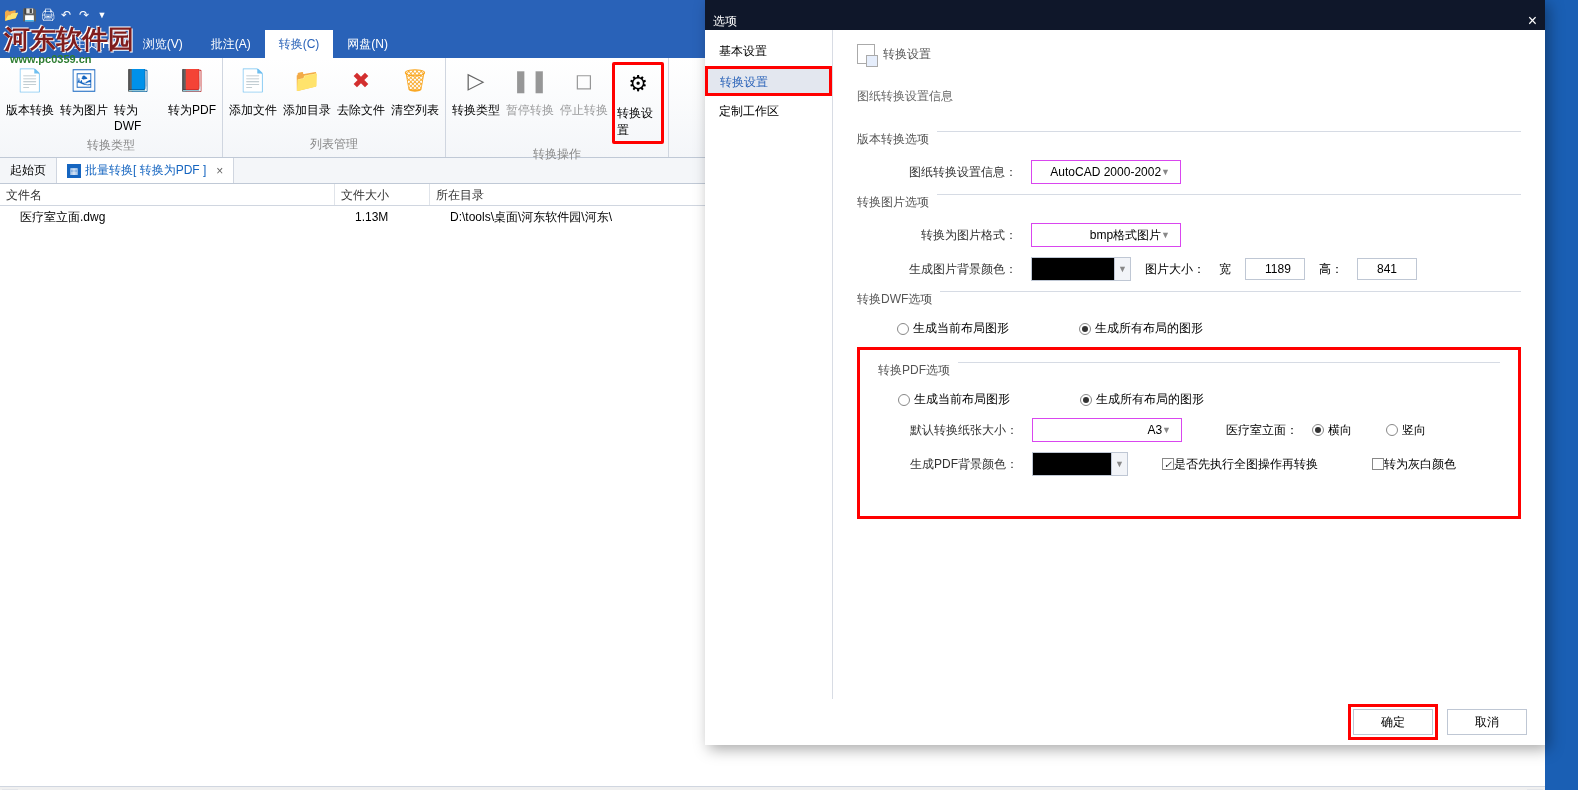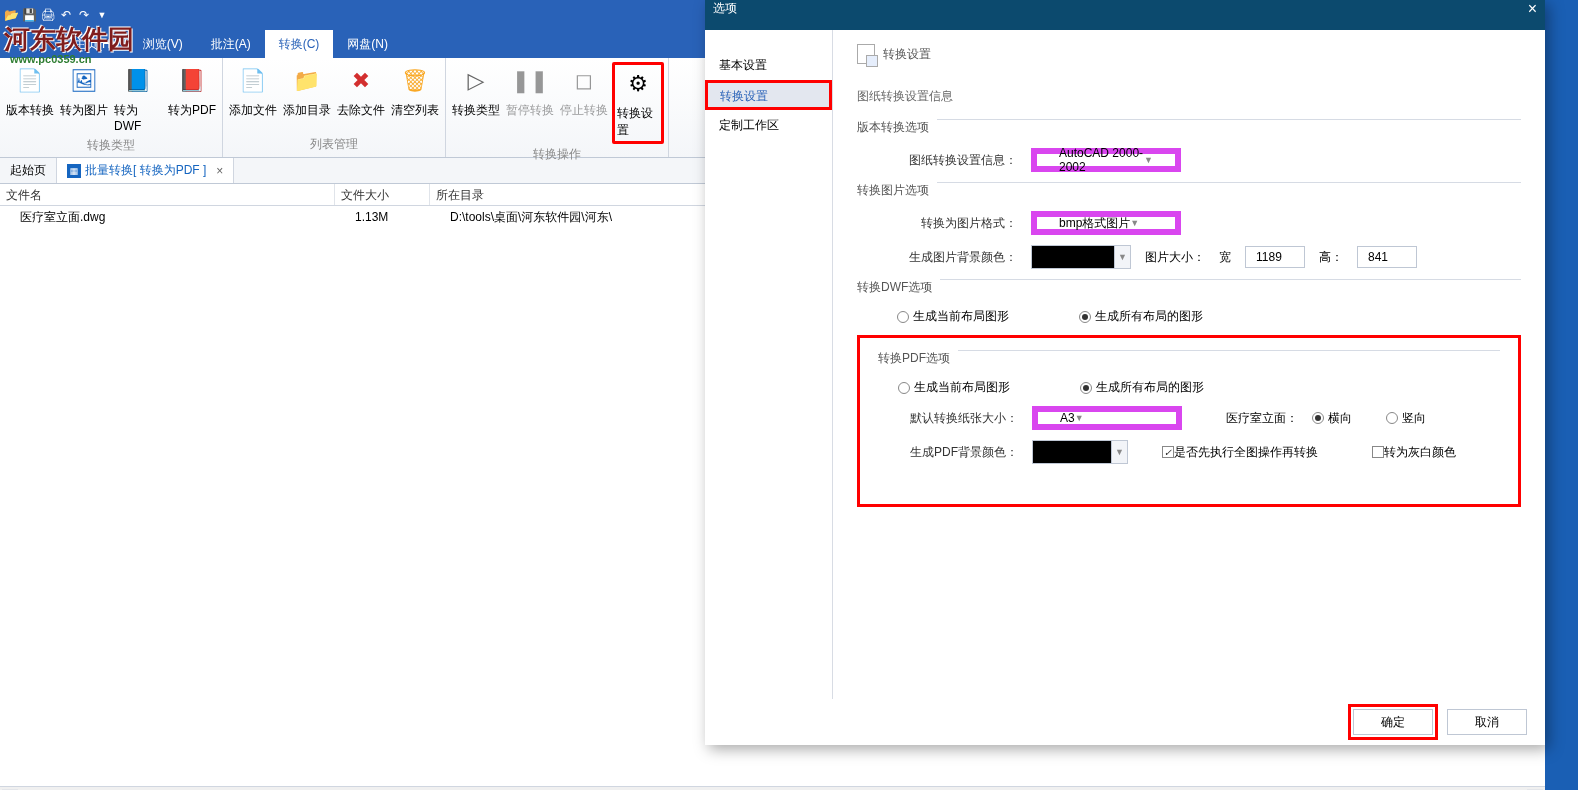--- a/index.html
+++ b/index.html
@@ -34,42 +34,42 @@
 .listrow{display:flex;align-items:center;height:22px}
 .listrow div{padding:0 20px}
 .col-fn{width:335px}
 .col-sz{width:95px}
 .col-dir{flex:1}
 .scrollbar-h{height:18px;background:#f0f0f0;border-top:1px solid #d0d6e0;display:flex;align-items:center;justify-content:space-between;padding:0 2px}
 .sb-btn{width:16px;height:14px;background:#e4e6ea;display:flex;align-items:center;justify-content:center;color:#666;font-size:9px}
 
 
 .dialog{position:absolute;left:705px;top:0;width:840px;height:745px;background:#fff;box-shadow:4px 4px 14px rgba(0,0,0,.35);z-index:100;display:flex;flex-direction:column}
-.dlg-title{height:30px;background:#0c4a6e;color:#fff;display:flex;align-items:flex-start;padding:0 8px}
+.dlg-title{height:30px;background:#0f172a;color:#fff;display:flex;align-items:flex-end;padding:0 8px}
 .dlg-x{margin-left:auto;font-size:16px;cursor:pointer}
 .dlg-body{flex:1;display:flex}
-.dlg-side{width:128px;border-right:1px solid #d8dce4;padding-top:20px}
+.dlg-side{width:128px;border-right:1px solid #d8dce4;padding-top:6px}
 .dlg-side-item{height:30px;line-height:30px;padding-left:14px;cursor:pointer}
 .dlg-side-item.sel{background:#e3e7ef;color:#2962b8;border:1px solid #b8c2d6}
 .dlg-side-item.sel.red-outline{outline:3px solid red;outline-offset:-3px}
 .dlg-content{flex:1;padding:14px 24px;position:relative;overflow:auto}
 .dlg-head{display:flex;align-items:center;gap:8px;margin-bottom:24px;color:#555}
 .dlg-head .hic{width:18px;height:20px;background:#fff;border:1px solid #aaa;position:relative}
 .dlg-head .hic::after{content:"";position:absolute;right:-4px;bottom:-4px;width:10px;height:10px;border:1px solid #aaa;background:#e6eefc}
-.sec-title{color:#666;margin:16px 0 14px 0;font-size:12px}
+.sec-title{color:#666;margin:16px 0 26px 0;font-size:12px}
 .divline{display:flex;align-items:flex-start;gap:8px;margin:10px 0 12px 0}
 .divline::after{content:"";flex:1;border-top:1px solid #d6dbe4}
 .divline span{color:#555}
 .frow{display:flex;align-items:center;margin:10px 0 10px 40px;gap:14px}
 .frow .lbl{width:120px;text-align:right;color:#333}
-.select{width:150px;height:24px;border:6px solid #d946ef;background:#fff;display:flex;align-items:center;padding:0 22px;justify-content:flex-start;cursor:pointer}
+.select{width:150px;height:24px;border:1px solid #d946ef;background:#fff;display:flex;align-items:center;padding:0 10px;justify-content:flex-end;cursor:pointer}
 .select .arr{color:#888;font-size:9px}
 .colorbox{width:100px;height:24px;border:1px solid #bfc7d4;background:#000;display:flex}
 .colorbox .arr{width:16px;background:#f2f4f8;border-left:1px solid #bfc7d4;margin-left:auto;display:flex;align-items:center;justify-content:center;color:#888;font-size:9px}
-.txt{width:60px;height:22px;border:1px solid #bfc7d4;padding:0 10px;line-height:20px}
+.txt{width:60px;height:22px;border:1px solid #bfc7d4;padding:0 19px;line-height:20px}
 .radio{display:flex;align-items:center;gap:4px;cursor:pointer}
 .radio i{width:12px;height:12px;border:1px solid #888;border-radius:50%;display:flex;align-items:center;justify-content:center}
 .radio.sel i::after{content:"";width:6px;height:6px;border-radius:50%;background:#333}
 .check{display:flex;align-items:center;cursor:pointer}
 .check i{width:12px;height:12px;border:1px solid #888;display:flex;align-items:center;justify-content:center}
 .check.sel i::after{content:"✓";font-size:10px;color:#333}
 .pdf-box{border:3px solid red;padding:12px 18px 30px 18px;margin-top:8px}
 .dlg-footer{height:46px;display:flex;align-items:center;justify-content:flex-end;gap:14px;padding:0 18px}
 .btn{width:80px;height:26px;border:1px solid #bfc7d4;background:#fff;cursor:pointer;display:flex;align-items:center;justify-content:center}
 .btn.red-outline{outline:3px solid red;outline-offset:2px}

